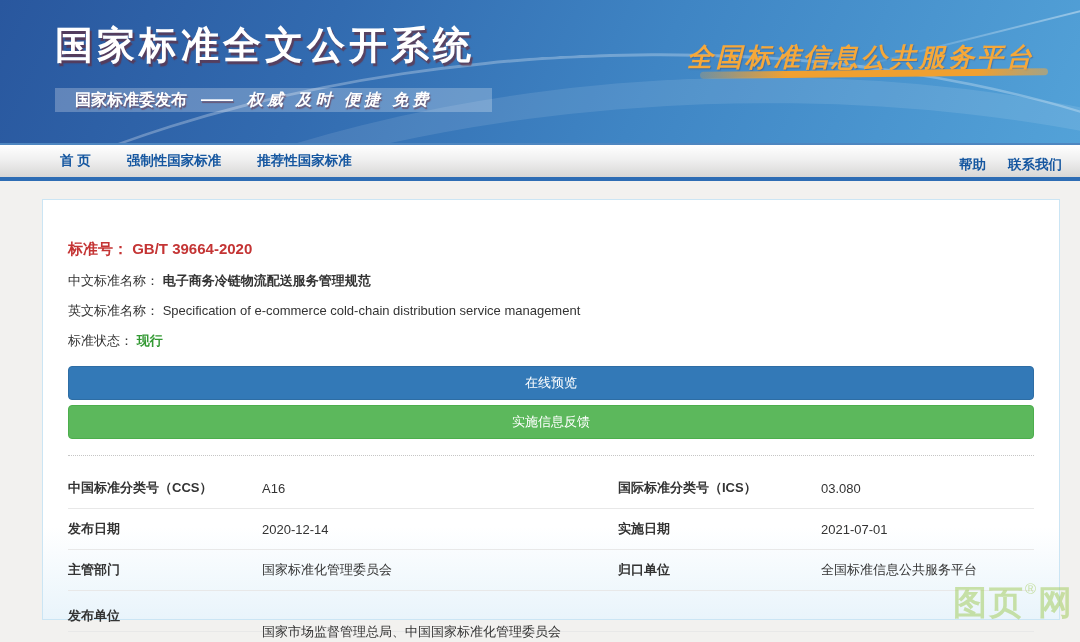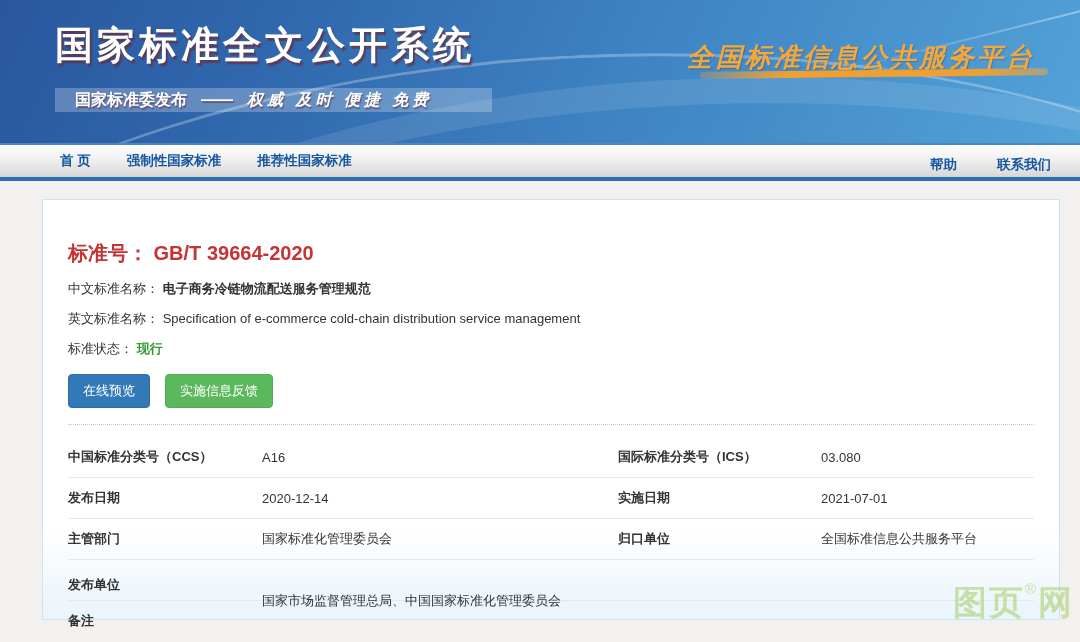--- a/index.html
+++ b/index.html
@@ -52,37 +52,37 @@
   
   .nav{
     height:32px;
     border-top:2px solid #4e86c0;
     border-bottom:4px solid #2e6db4;
     background:linear-gradient(#ffffff 0%,#f0f0f0 45%,#d8d7d6 100%);
     display:flex;align-items:center;
     font-size:13.5px;font-weight:bold;color:#1657a0;
   }
   .nav-left{display:flex;gap:36px;padding-left:60px;text-align:right;}
-  .nav-right{margin-left:auto;display:flex;gap:40px;padding-right:29px;margin-top:8px;}
+  .nav-right{margin-left:auto;display:flex;gap:22px;padding-right:18px;margin-top:8px;}
   .nav-item{cursor:pointer;white-space:nowrap;}
   
   .main{height:461px;box-sizing:border-box;padding-top:18px;background:#f2f1ef;}
   .card{
     width:1018px;height:421px;margin-left:42px;box-sizing:border-box;
     background:linear-gradient(#ffffff 0%,#ffffff 78%,#e9f4fb 100%);
     border:1px solid #cbe5f4;
     padding:0 25px;position:relative;
   }
-  .std-no{margin-top:40px;font-size:20px;font-weight:bold;color:#c43434;}
+  .std-no{margin-top:40px;font-size:15px;font-weight:bold;color:#c43434;}
   .field{margin-top:13px;font-size:13px;color:#333;line-height:17px;}
   .field:first-of-type{margin-top:19px;}
   .field .lbl{color:#333;}
   .field .val-bold{font-weight:bold;}
   .field .val-green{color:#339933;font-weight:bold;}
-  .btn-row{margin-top:17px;display:flex;gap:15px;}
+  .btn-row{margin-top:17px;display:flex;gap:5px;flex-direction:column;}
   .btn{
     font-size:13px;color:#ffffff;border-radius:4px;
     padding:7px 14px;cursor:pointer;border:1px solid transparent;
     font-family:inherit;
   }
   .btn-blue{background:#3379b7;border-color:#2e6da4;}
   .btn-green{background:#5cb85c;border-color:#4cae4c;}
   .dotted-sep{margin-top:16px;border-top:1px dotted #c6c6c6;height:0;}
   .info-table{margin-top:12px;}
   .trow{

